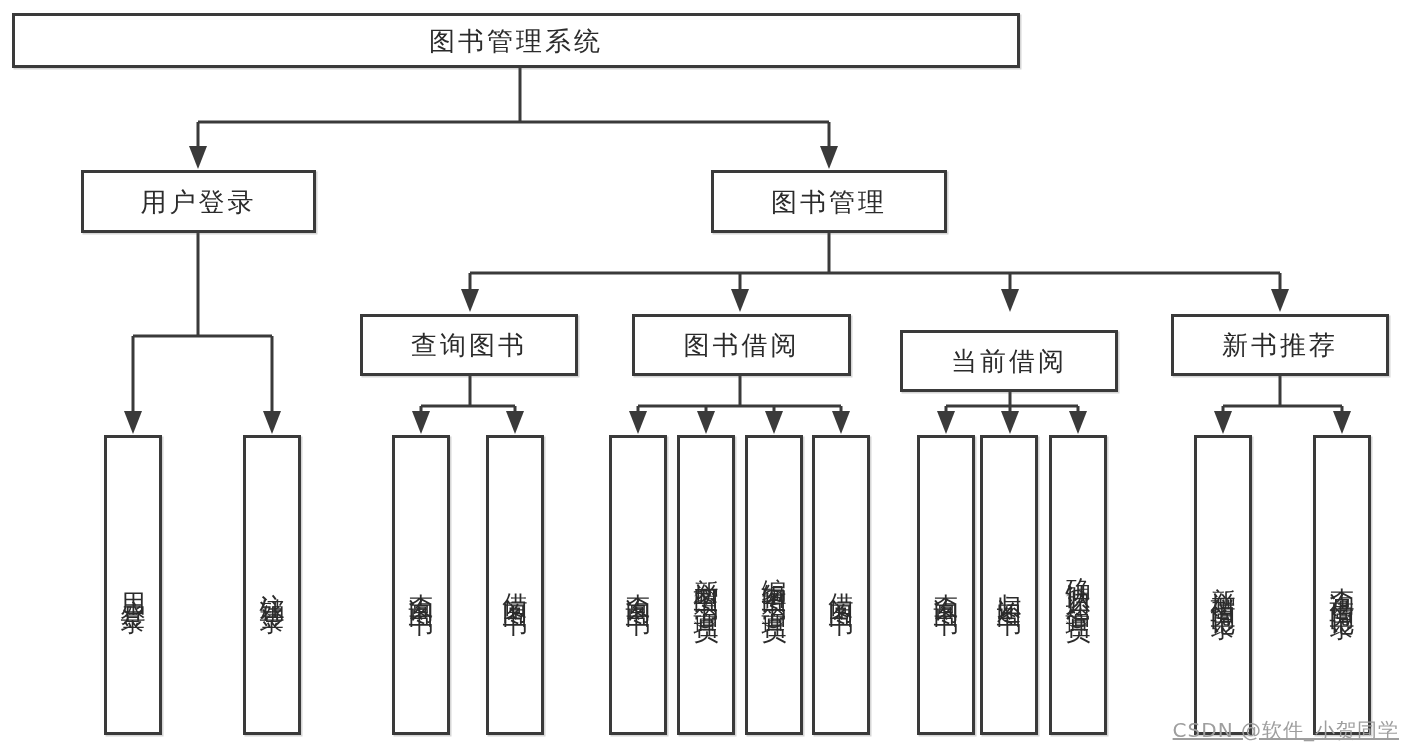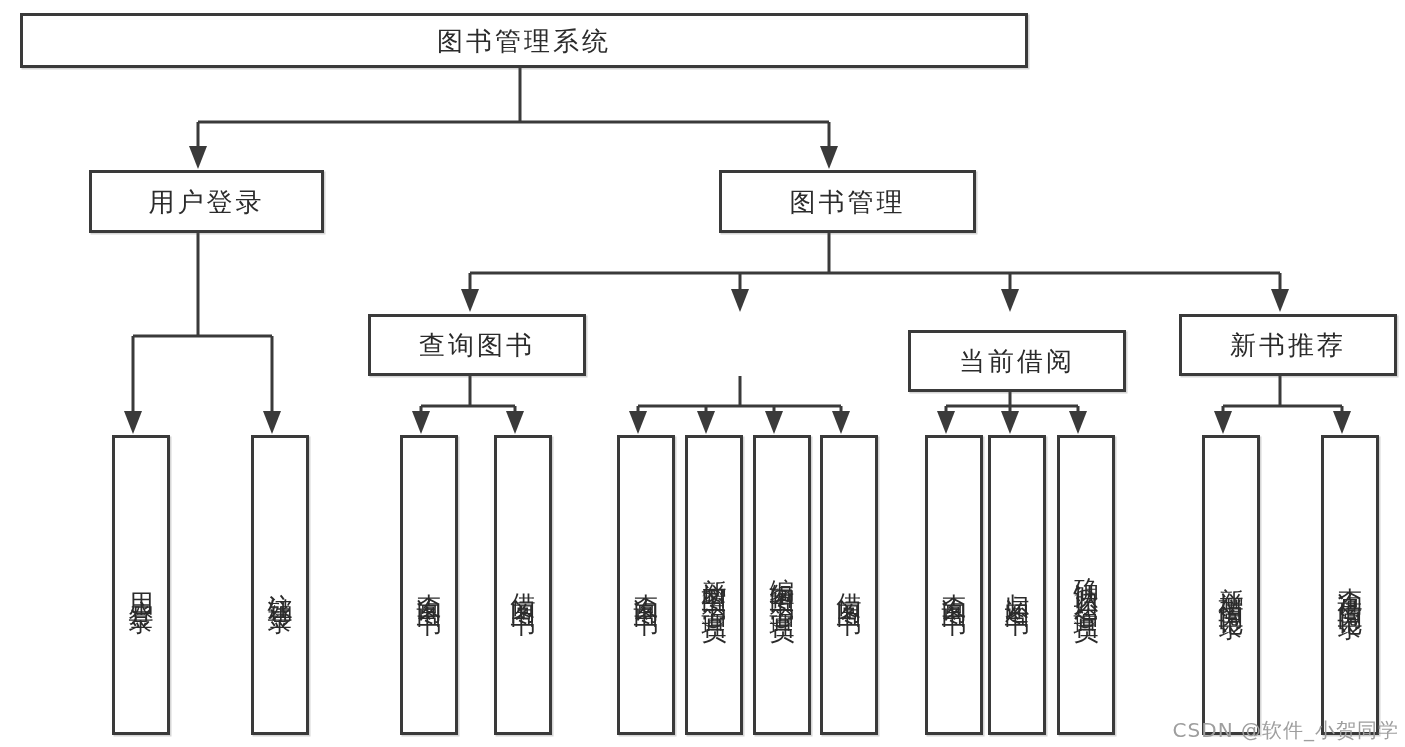--- a/index.html
+++ b/index.html
@@ -37,40 +37,39 @@
   .box {
     position: absolute;
     background: var(--box-bg);
     border: 3px solid var(--line);
     color: var(--text);
     display: flex;
     align-items: center;
     justify-content: center;
     text-align: center;
     box-shadow: 1.5px 1.5px 0 rgba(90,90,90,0.25);
-    margin-left: 8px;
   }
   .h-box {
     font-size: 26px;
     letter-spacing: 3px;
     line-height: 1;
   }
   .v-box {
     writing-mode: vertical-rl;
     text-orientation: mixed;
     font-size: 25px;
     letter-spacing: 6px;
     line-height: 1;
   }
 
   
   .n-root  { left: 12px;  top: 13px;  width: 1008px; height: 55px; }
   
   .n-l1a   { left: 81px;  top: 170px; width: 235px; height: 63px; }
-  .n-l1b   { left: 711px; top: 170px; width: 257px; height: 63px; }
+  .n-l1b   { left: 711px; top: 170px; width: 236px; height: 63px; }
   
   .n-l2a   { left: 360px;  top: 314px; width: 218px; height: 62px; }
   .n-l2b   { left: 632px;  top: 314px; width: 219px; height: 62px; }
   .n-l2c   { left: 900px;  top: 330px; width: 218px; height: 62px; }
   .n-l2d   { left: 1171px; top: 314px; width: 218px; height: 62px; }
   
   .leaf { top: 435px; width: 58px; height: 300px; }
   .n-f01 { left: 104px; }
   .n-f02 { left: 243px; }
   .n-f03 { left: 392px; }
@@ -87,20 +86,21 @@
 
   .watermark {
     position: absolute;
     right: 6px;
     bottom: 3px;
     font-size: 20px;
     letter-spacing: 1px;
     color: var(--watermark);
     z-index: 5;
     white-space: nowrap;
+    text-decoration: underline;
   }
 </style>
 </head>
 <body>
 
 <div class="canvas">
 
   <svg class="connectors" viewBox="0 0 1405 747" xmlns="http://www.w3.org/2000/svg" aria-hidden="true">
     <defs>
       <polygon id="arw" class="arw" points="-9,-23 9,-23 0,0"></polygon>
@@ -133,20 +133,21 @@
     <use href="#arw" transform="translate(1223,434)"></use>
     <use href="#arw" transform="translate(1342,434)"></use>
   </svg>
 
   <div class="box h-box n-root">图书管理系统</div>
 
   <div class="box h-box n-l1a">用户登录</div>
   <div class="box h-box n-l1b">图书管理</div>
 
   <div class="box h-box n-l2a">查询图书</div>
+  <div class="box h-box n-l2b">图书借阅</div>
   <div class="box h-box n-l2c">当前借阅</div>
   <div class="box h-box n-l2d">新书推荐</div>
 
   <div class="box v-box leaf n-f01">用户登录</div>
   <div class="box v-box leaf n-f02">注销登录</div>
   <div class="box v-box leaf n-f03">查询图书</div>
   <div class="box v-box leaf n-f04">借阅图书</div>
   <div class="box v-box leaf n-f05">查询图书</div>
   <div class="box v-box leaf n-f06">新增图书（管理员）</div>
   <div class="box v-box leaf n-f07">编辑图书（管理员）</div>

